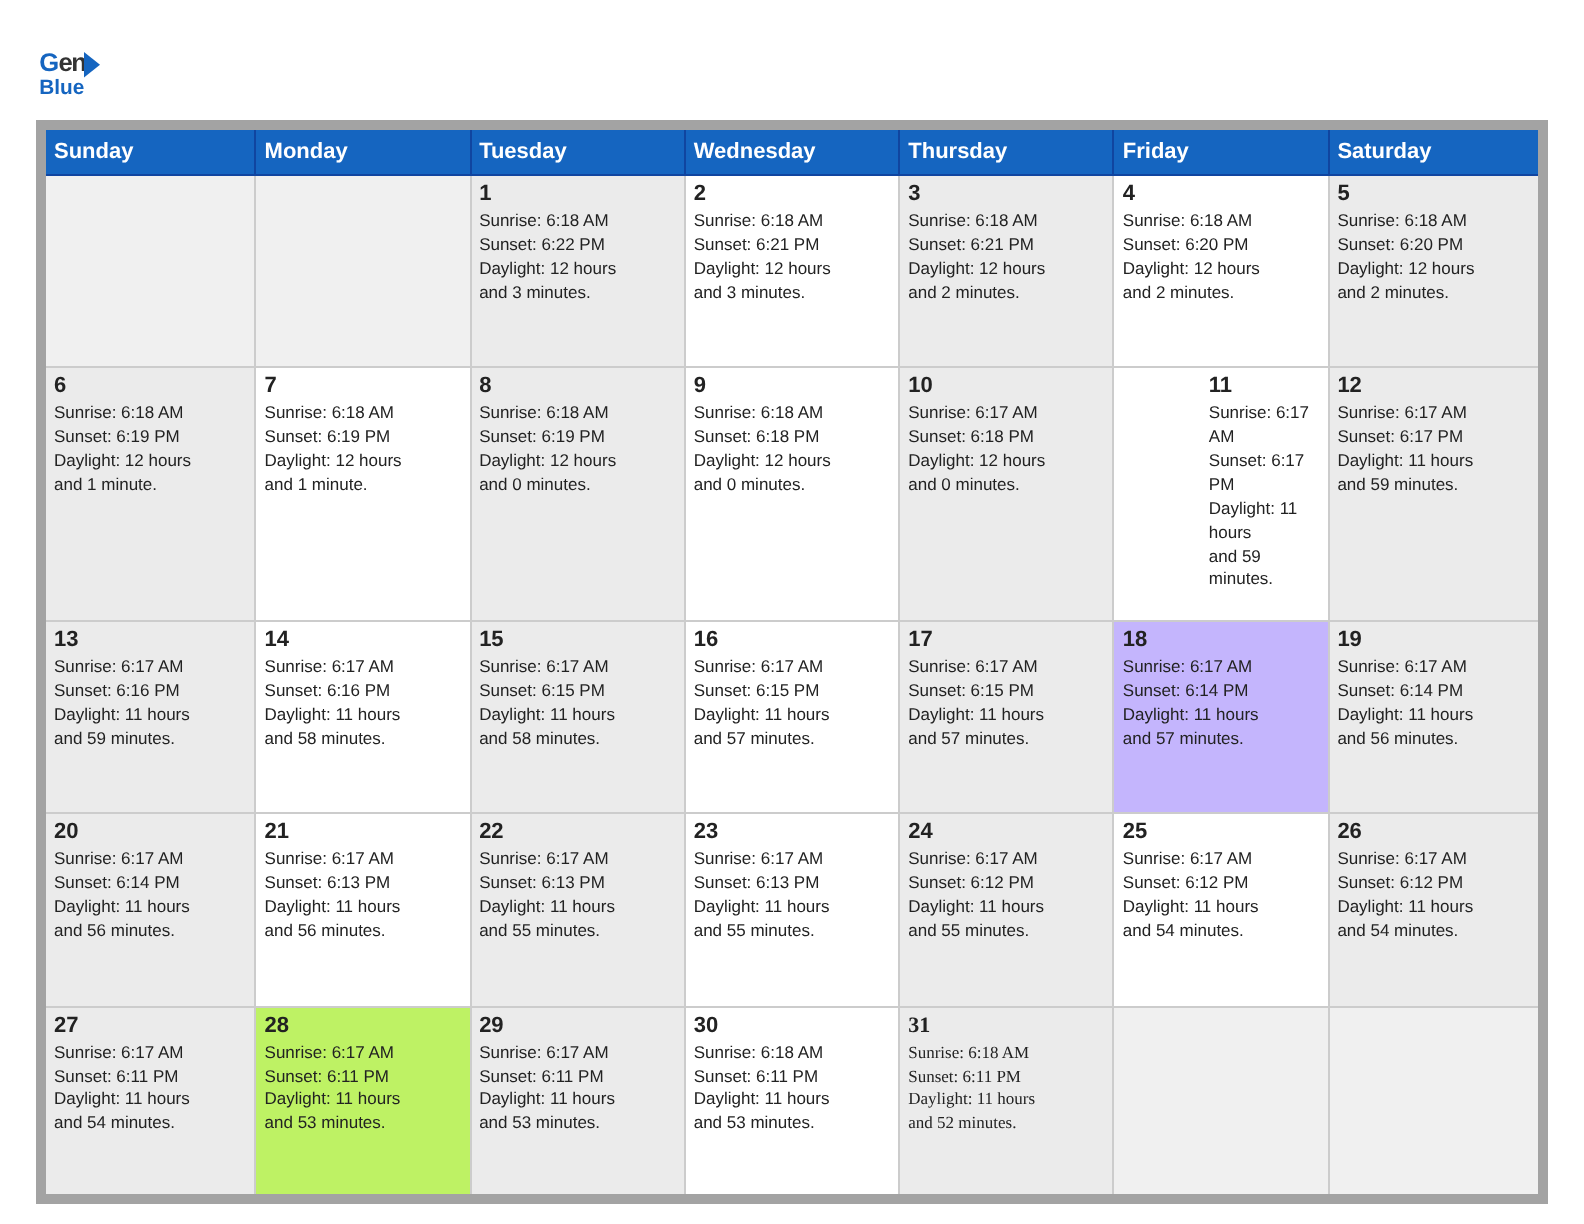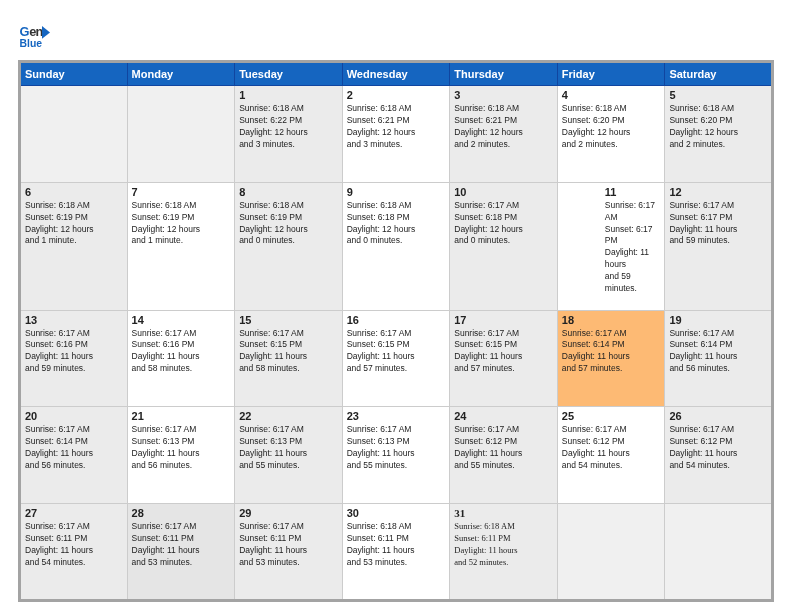--- a/index.html
+++ b/index.html
@@ -39,21 +39,21 @@
       font-size: 32px;
       font-weight: bold;
       color: #1a1a1a;
     }
     .subtitle {
       font-size: 14px;
       color: #333;
     }
     .calendar {
       flex: 1;
-      border: 3px solid #a3a3a3;
+      border: 5px solid #a3a3a3;
       border-collapse: collapse;
       width: 100%;
       table-layout: fixed;
     }
     .calendar thead tr th {
       background: #1565c0;
       color: #fff;
       font-size: 11px;
       font-weight: bold;
       padding: 5px 4px;
@@ -251,21 +251,21 @@
 Daylight: 11 hours
 and 57 minutes.</div>
           </td>
           <td style="background: rgb(235, 235, 235);">
             <span class="day-num">17</span>
             <div class="day-info" style="white-space: pre-line;">Sunrise: 6:17 AM
 Sunset: 6:15 PM
 Daylight: 11 hours
 and 57 minutes.</div>
           </td>
-          <td style="background: #fdba74;">
+          <td style="background: #c4b5fd;">
             <span class="day-num">18</span>
             <div class="day-info" style="white-space: pre-line;">Sunrise: 6:17 AM
 Sunset: 6:14 PM
 Daylight: 11 hours
 and 57 minutes.</div>
           </td>
           <td style="background: rgb(235, 235, 235);">
             <span class="day-num">19</span>
             <div class="day-info" style="white-space: pre-line;">Sunrise: 6:17 AM
 Sunset: 6:14 PM
@@ -325,21 +325,21 @@
           </td>
         </tr>
         <tr class="row-dark">
           <td style="background: rgb(235, 235, 235);">
             <span class="day-num">27</span>
             <div class="day-info" style="white-space: pre-line;">Sunrise: 6:17 AM
 Sunset: 6:11 PM
 Daylight: 11 hours
 and 54 minutes.</div>
           </td>
-          <td style="background: #e5e5e5;">
+          <td style="background: #bef264;">
             <span class="day-num">28</span>
             <div class="day-info" style="white-space: pre-line;">Sunrise: 6:17 AM
 Sunset: 6:11 PM
 Daylight: 11 hours
 and 53 minutes.</div>
           </td>
           <td style="background: rgb(235, 235, 235);">
             <span class="day-num">29</span>
             <div class="day-info" style="white-space: pre-line;">Sunrise: 6:17 AM
 Sunset: 6:11 PM

